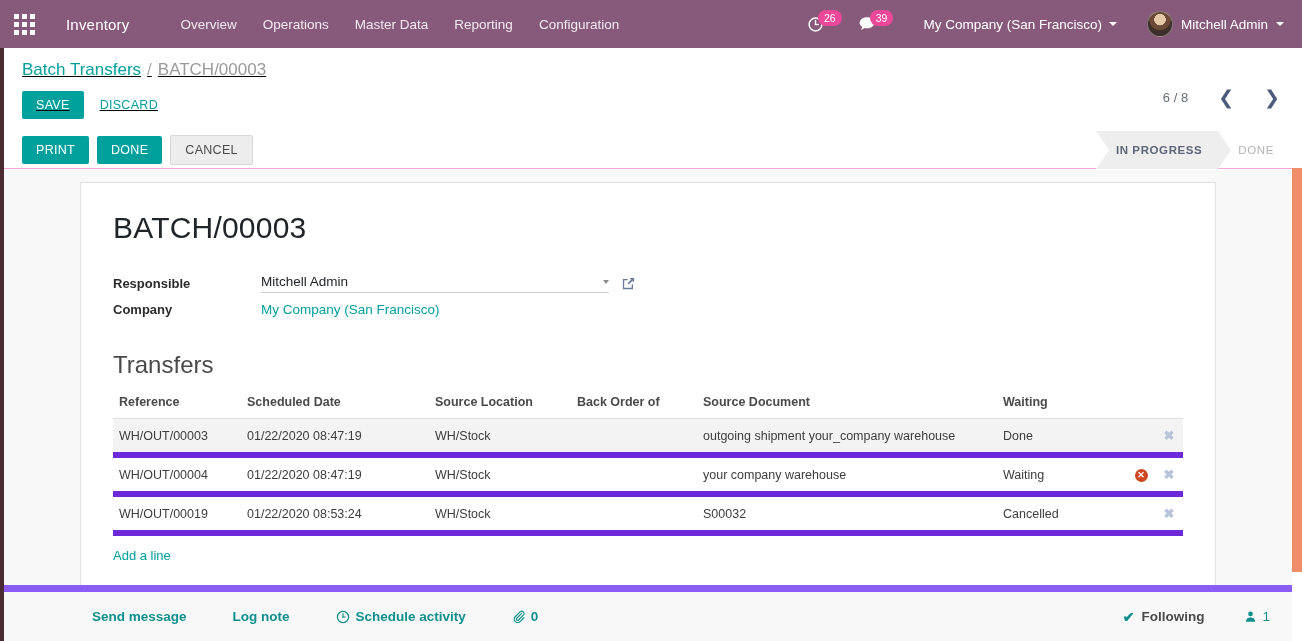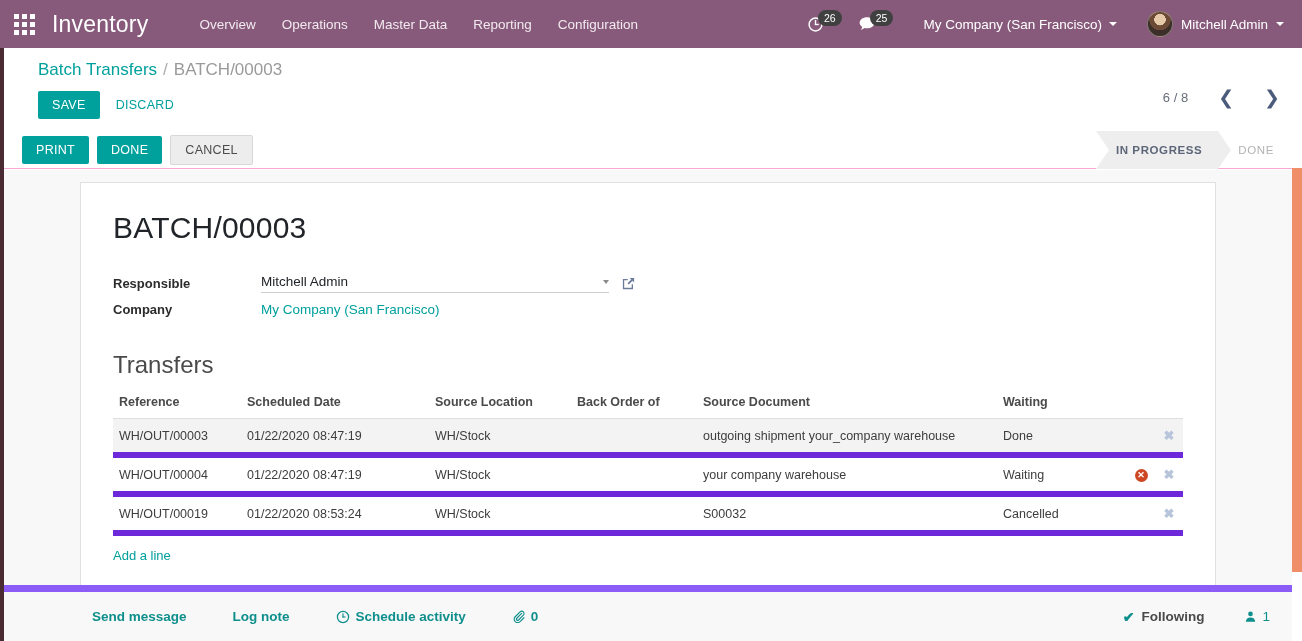--- a/index.html
+++ b/index.html
@@ -30,57 +30,57 @@
   .apps-grid {
     width: 48px; height: 48px; display: flex; align-items: center; justify-content: center;
     cursor: pointer;
   }
   .apps-grid .g {
     display: grid; grid-template-columns: repeat(3, 5px); grid-template-rows: repeat(3, 5px);
     gap: 3px;
   }
   .apps-grid .g i { background: #ffffff; display: block; width: 5px; height: 5px; }
   .brand {
-    color: #ffffff; font-size: 23px; font-weight: 400; margin-left: 4px;
+    color: #ffffff; font-size: 15px; font-weight: 400; margin-left: 18px;
     margin-right: 38px; letter-spacing: .2px; cursor: pointer;
   }
   .menu { display: flex; align-items: center; gap: 0; }
   .menu .mitem {
     color: #f2eaef; font-size: 13.5px; padding: 6px 13px; cursor: pointer;
     white-space: nowrap;
   }
 
   .nav-right {
     margin-left: auto; display: flex; align-items: center; gap: 0; padding-right: 12px;
   }
   .sysicon { position: relative; display: flex; align-items: center; padding: 0 8px; cursor: pointer; }
   .sysicon svg { display: block; }
   .badge {
-    background: #404040; color: #fff; font-size: 10.5px; line-height: 1;
+    background: #ec4899; color: #fff; font-size: 10.5px; line-height: 1;
     border-radius: 9px; padding: 3px 6px 3px 6px; margin-left: -6px;
     margin-top: -12px; font-weight: 400; min-width: 20px; text-align: center;
   }
   .company-sel {
     color: #ffffff; font-size: 13.5px; padding: 6px 10px; cursor: pointer;
     display: flex; align-items: center; gap: 7px; margin-left: 12px;
   }
   .caret { width: 0; height: 0; border-left: 4px solid transparent;
            border-right: 4px solid transparent; border-top: 4px solid currentColor; display:inline-block; }
   .user-menu {
     display: flex; align-items: center; gap: 8px; color: #ffffff; font-size: 13.5px;
     padding: 4px 6px 4px 10px; cursor: pointer; margin-left: 10px;
   }
   .avatar {
     width: 26px; height: 26px; border-radius: 50%; overflow: hidden;
     background: radial-gradient(circle at 50% 32%, #e6c9a8 0 28%, #6b4a36 29% 52%, #3c2f2a 53% 100%);
     border: 1px solid rgba(255,255,255,.35); flex: none;
   }
 
   
-  .bc-wrap { background:#ffffff; padding: 12px 0 0 16px; position: relative; }
+  .bc-wrap { background:#ffffff; padding: 12px 0 0 0; position: relative; text-decoration: underline; }
   .breadcrumb { padding: 0 0 0 22px; font-size: 17px; display: flex; align-items: baseline; gap: 6px; }
   .bc-link { color: #00a09d; cursor: pointer; }
   .bc-sep { color: #adadad; }
   .bc-cur { color: #9a9a9a; }
 
   .btn-row { display: flex; align-items: center; padding: 11px 0 12px 22px; position: relative; }
   .btn {
     font-size: 12.5px; letter-spacing: .3px; padding: 7px 14px; border: none;
     cursor: pointer; font-family: inherit; border-radius: 2px;
   }
@@ -221,21 +221,21 @@
         <rect x="9.2" y="4.6" width="1.6" height="6" fill="#ffffff"></rect>
         <rect x="9.2" y="9.2" width="4.6" height="1.6" fill="#ffffff"></rect>
       </svg>
       <span class="badge">26</span>
     </div>
 
     <div class="sysicon">
       <svg width="18" height="16" viewBox="0 0 20 18" aria-hidden="true">
         <path d="M10 1.4c-4.6 0-8.3 2.8-8.3 6.2 0 1.9 1.1 3.6 2.9 4.7-.2 1-.8 2.2-1.7 3.1 1.7-.2 3.3-1 4.4-1.8.9.2 1.8.3 2.7.3 4.6 0 8.3-2.8 8.3-6.3S14.6 1.4 10 1.4z" fill="#ffffff"></path>
       </svg>
-      <span class="badge">25</span>
+      <span class="badge">39</span>
     </div>
 
     <div class="company-sel">
       <span>My Company (San Francisco)</span>
       <span class="caret"></span>
     </div>
 
     <div class="user-menu">
       <div class="avatar"></div>
       <span>Mitchell Admin</span>

